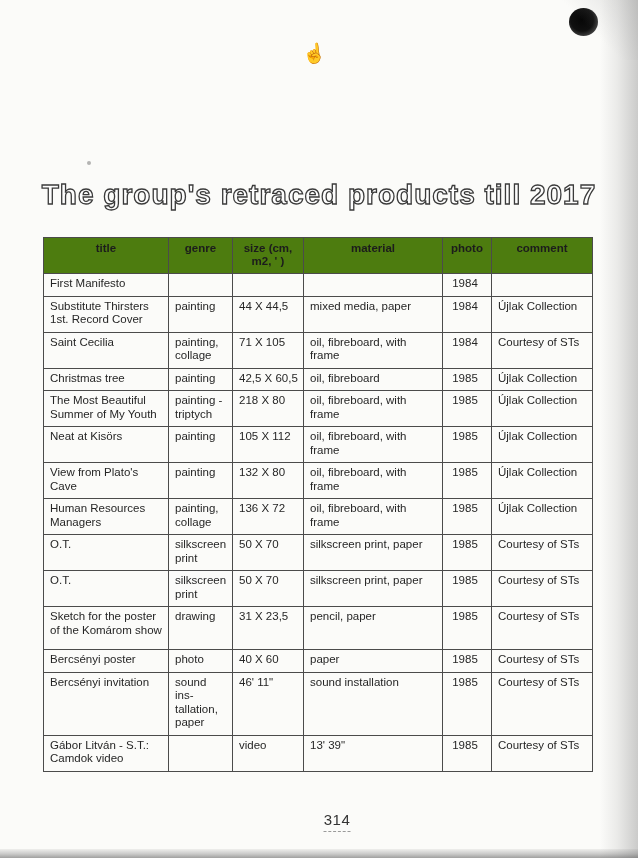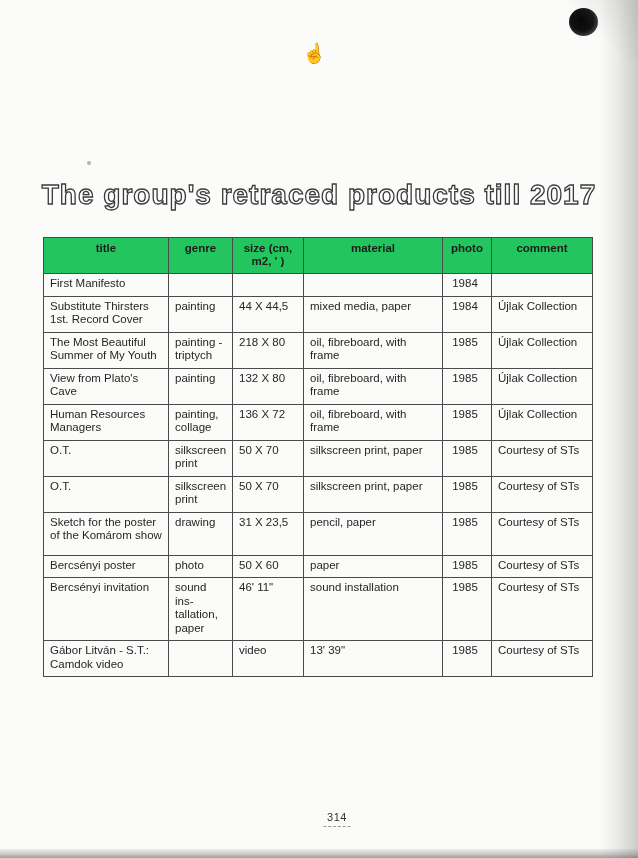--- a/index.html
+++ b/index.html
@@ -62,21 +62,21 @@
     border-collapse: collapse;
     table-layout: fixed;
   }
   .products th, .products td {
     border: 1px solid #4b4b4b;
     vertical-align: top;
     white-space: pre-line;
     overflow: hidden;
   }
   .products th {
-    background: #22c55e;
+    background: #4d7c0f;
     font-size: 11.5px; font-weight: 700; color: #1c1c1c;
     text-align: center;
     padding: 4px 2px 5px;
     line-height: 13px;
   }
   .products td {
     font-size: 11.5px;
     line-height: 13.5px;
     padding: 3px 5px 5px 6px;
     text-align: left;
@@ -84,21 +84,21 @@
   .products td:nth-child(5) { text-align: center; padding-left: 2px; padding-right: 6px; }
   .products tr.no-top td { border-top-style: hidden; }
   .products tr.row-sketch td { padding-bottom: 12px; }
 
   
   .footer {
     position: absolute; left: 337px; top: 811px;
     transform: translateX(-50%);
     text-align: center;
   }
-  .footer .num { font-size: 11px; color: #333; letter-spacing: 0.5px; }
+  .footer .num { font-size: 15px; color: #333; letter-spacing: 0.5px; }
   .footer .dashes {
     width: 27px; margin: 3px auto 0;
     border-top: 1px dashed #9a9a9a;
     height: 0;
   }
 </style>
 </head>
 <body>
 
 <div class="scan-page">
@@ -142,25 +142,52 @@
         <tr>
           <td>Substitute Thirsters
 1st. Record Cover</td>
           <td>painting</td>
           <td>44 X 44,5</td>
           <td>mixed media, paper</td>
           <td>1984</td>
           <td>Újlak Collection</td>
         </tr>
         <tr>
+          <td>Saint Cecilia</td>
+          <td>painting,
+collage</td>
+          <td>71 X 105</td>
+          <td>oil, fibreboard, with
+frame</td>
+          <td>1984</td>
+          <td>Courtesy of STs</td>
+        </tr>
+        <tr>
+          <td>Christmas tree</td>
+          <td>painting</td>
+          <td>42,5 X 60,5</td>
+          <td>oil, fibreboard</td>
+          <td>1985</td>
+          <td>Újlak Collection</td>
+        </tr>
+        <tr>
           <td>The Most Beautiful
 Summer of My Youth</td>
           <td>painting -
 triptych</td>
           <td>218 X 80</td>
+          <td>oil, fibreboard, with
+frame</td>
+          <td>1985</td>
+          <td>Újlak Collection</td>
+        </tr>
+        <tr>
+          <td>Neat at Kisörs</td>
+          <td>painting</td>
+          <td>105 X 112</td>
           <td>oil, fibreboard, with
 frame</td>
           <td>1985</td>
           <td>Újlak Collection</td>
         </tr>
         <tr>
           <td>View from Plato's
 Cave</td>
           <td>painting</td>
           <td>132 X 80</td>
@@ -203,21 +230,21 @@
 of the Komárom show</td>
           <td>drawing</td>
           <td>31 X 23,5</td>
           <td>pencil, paper</td>
           <td>1985</td>
           <td>Courtesy of STs</td>
         </tr>
         <tr>
           <td>Bercsényi poster</td>
           <td>photo</td>
-          <td>50 X 60</td>
+          <td>40 X 60</td>
           <td>paper</td>
           <td>1985</td>
           <td>Courtesy of STs</td>
         </tr>
         <tr>
           <td>Bercsényi invitation</td>
           <td>sound ins-
 tallation,
 paper</td>
           <td>46' 11"</td>

